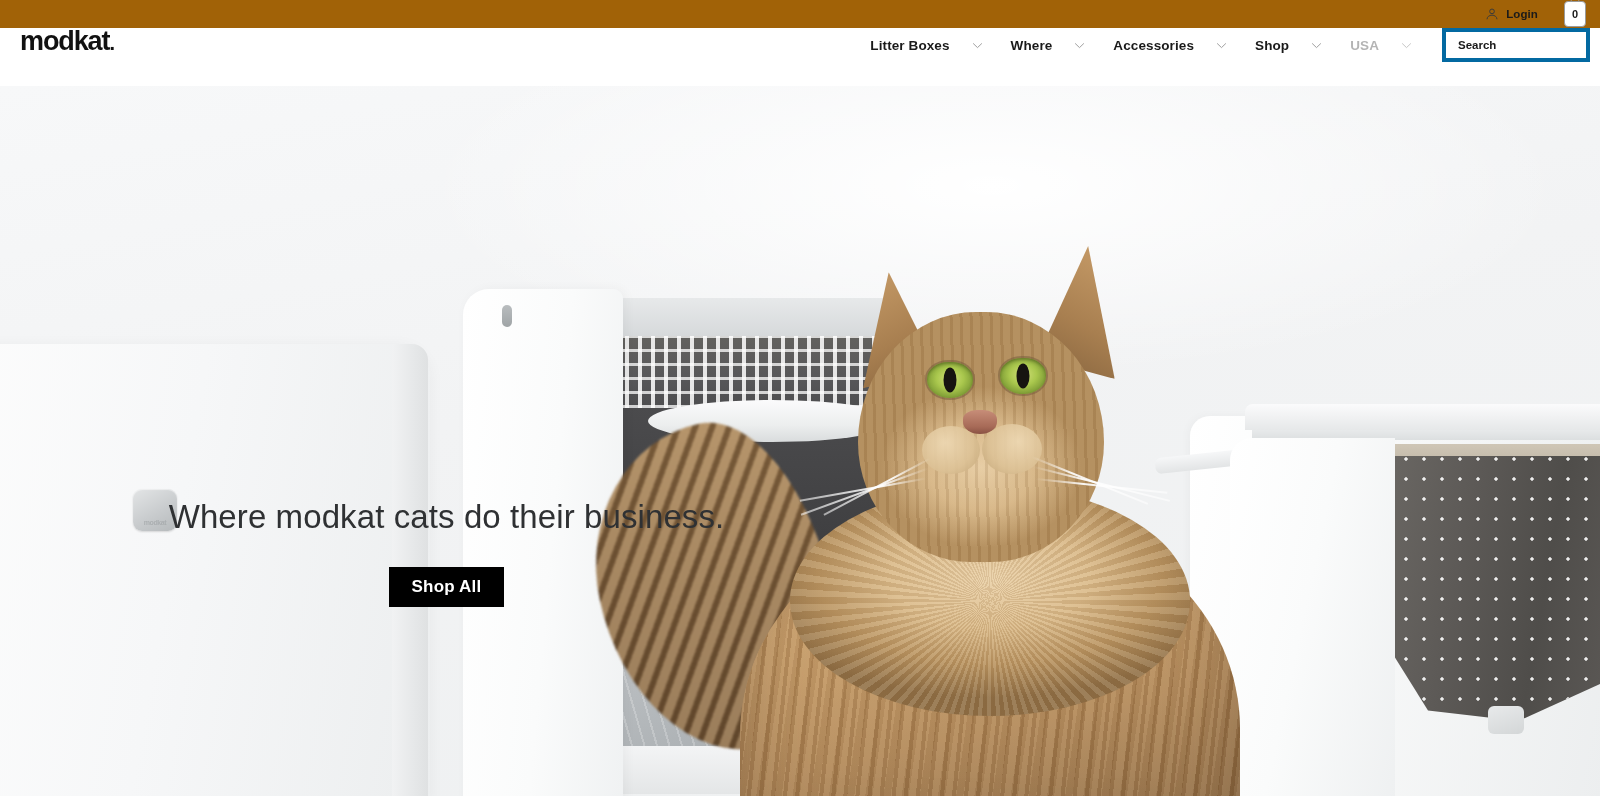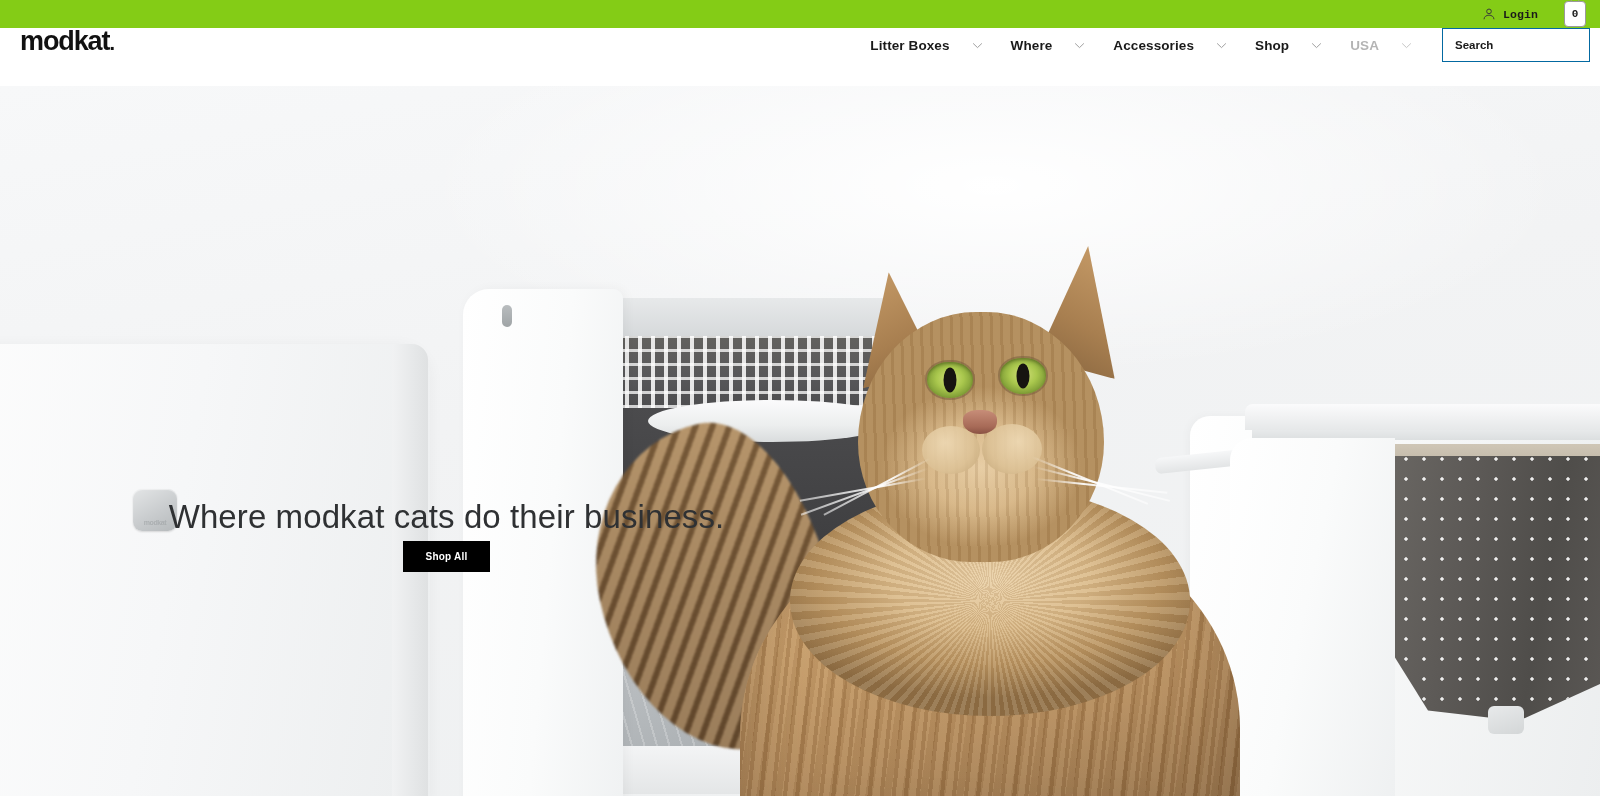--- a/index.html
+++ b/index.html
@@ -8,28 +8,27 @@
     width: 1600px;
     height: 796px;
     overflow: hidden;
     background: #ffffff;
     font-family: "Liberation Sans", sans-serif;
   }
 
   
   .utility-bar {
     height: 28px;
-    background: #84cc16;
+    background: #a16207;
     display: flex;
     align-items: center;
     justify-content: flex-end;
     padding: 0 8px 0 0;
     position: relative;
     z-index: 30;
-    font-family: Liberation Mono, monospace;
   }
   .util-group {
     display: flex;
     align-items: center;
     gap: 26px;
   }
   .login-link {
     display: flex;
     align-items: center;
     gap: 7px;
@@ -128,21 +127,21 @@
     color: #1a1a1a;
     letter-spacing: .1px;
   }
   .nav-item.muted .nav-label { color: #b4b4b4; }
   .chev { display: block; width: 11px; height: 7px; flex: none; }
 
   .search-wrap {
     margin-left: 16px;
     width: 148px;
     height: 34px;
-    border: 1px solid #0369a1;
+    border: 4px solid #0369a1;
     background: #ffffff;
     display: flex;
     align-items: center;
     padding: 0 9px 0 12px;
     cursor: text;
   }
   .search-input {
     flex: 1;
     border: none;
     outline: none;
@@ -537,23 +536,24 @@
   .hero-headline {
     font-size: 33px;
     font-weight: 300;
     line-height: 1.42;
     color: #2f3133;
     letter-spacing: .1px;
     font-family: "Liberation Sans", sans-serif;
   }
   .hero-cta {
     display: inline-block;
+    margin-top: 26px;
     background: #000000;
     color: #ffffff;
-    font-size: 10px;
+    font-size: 17px;
     font-weight: bold;
     letter-spacing: .2px;
     padding: 10px 23px;
     border: none;
     cursor: pointer;
     font-family: "Liberation Sans", sans-serif;
   }
 </style>
 </head>
 <body>

